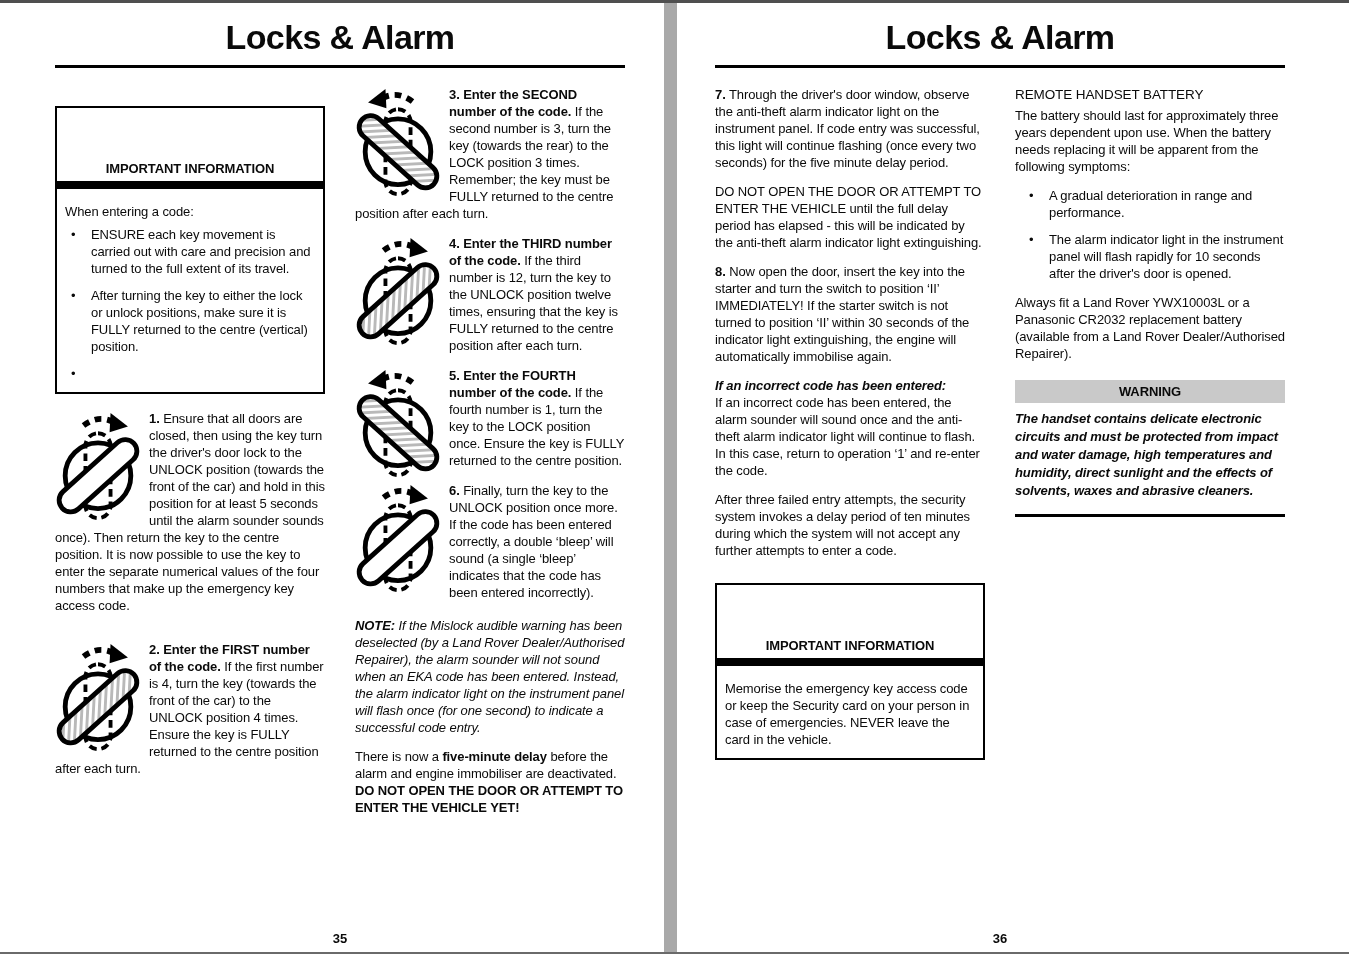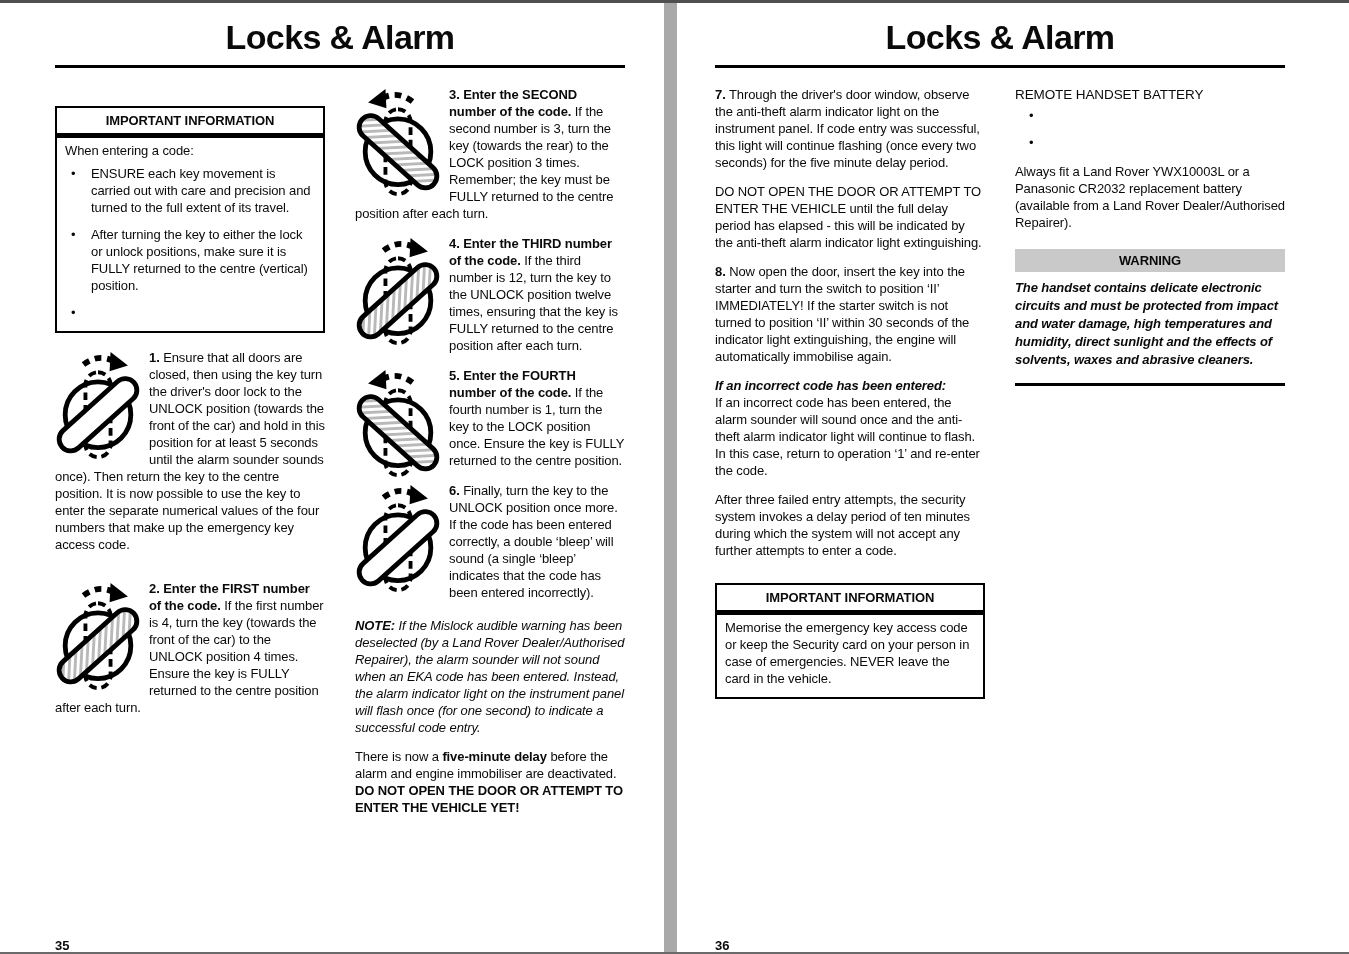--- a/index.html
+++ b/index.html
@@ -23,41 +23,41 @@
   .title-rule { height:3px; background:#000; margin-bottom:18px; }
 
   .cols { display:flex; gap:30px; }
   .col { width:270px; }
 
   p { margin:0 0 12px 0; }
   .b { font-weight:bold; }
 
   
   .info-box { border:2px solid #000; margin-top:20px; }
-  .info-box .hd { font-weight:bold; text-align:center; padding:4px 2px; border-bottom:5px solid #000000; }
-  .info-box .bd { padding:4px 8px 10px 8px; }
+  .info-box .hd { font-weight:bold; text-align:center; padding:4px 2px; border-bottom:8px solid #000000;margin-top:48px; }
+  .info-box .bd { padding:14px 8px 10px 8px; }
   .info-box .intro { margin:0 0 6px 0; }
 
   .bullet { display:flex; margin:0 0 10px 0; }
   .bullet:last-child { margin-bottom:0; }
   .bullet .dot { width:26px; flex:none; padding-left:6px; box-sizing:border-box; }
   .bullet .txt { flex:1; }
 
   
   .step { clear:both; margin-top:13px; overflow:visible; }
   .step p { margin:0; }
   .key-icon { float:left; width:86px; height:112px; margin:2px 8px 0 0; }
   .key-icon svg { display:block; }
 
   .note { margin-top:16px; font-style:italic; }
   .note .lead { font-weight:bold; }
 
   .delay-para { margin-top:2px; }
 
-  .pageno { position:absolute; bottom:0; font-weight:bold; font-size:13px; text-align:left; }
+  .pageno { position:absolute; bottom:7px; font-weight:bold; font-size:13px; text-align:center; }
   .page-left  .pageno { left:55px; width:570px; }
   .page-right .pageno { left:38px; width:570px; }
 
   
   .sec-heading { font-weight:normal; font-size:13.5px; margin:0 0 4px 0; }
   .it-heading { font-weight:bold; font-style:italic; margin:2px 0 0 0; }
 
   .batt-bullets { margin:2px 0 12px 0; }
   .batt-bullets .bullet { padding-left:8px; margin-bottom:10px; }
 
@@ -272,27 +272,30 @@
           <div class="bd">
             <span>Memorise the emergency key access code or keep the Security card on your person in case of emergencies. NEVER leave the card in the vehicle.</span>
           </div>
         </div>
 
       </div>
 
       <div class="col">
 
         <p class="sec-heading">REMOTE HANDSET BATTERY</p>
+        <p>The battery should last for approximately three years dependent upon use. When the battery needs replacing it will be apparent from the following symptoms:</p>
 
         <div class="batt-bullets">
           <div class="bullet">
             <span class="dot">•</span>
+            <span class="txt">A gradual deterioration in range and performance.</span>
           </div>
           <div class="bullet">
             <span class="dot">•</span>
+            <span class="txt">The alarm indicator light in the instrument panel will flash rapidly for 10 seconds after the driver's door is opened.</span>
           </div>
         </div>
 
         <p>Always fit a Land Rover YWX10003L or a Panasonic CR2032 replacement battery (available from a Land Rover Dealer/Authorised Repairer).</p>
 
         <div class="warning-box">
           <div class="hd">WARNING</div>
           <div class="bd">The handset contains delicate electronic circuits and must be protected from impact and water damage, high temperatures and humidity, direct sunlight and the effects of solvents, waxes and abrasive cleaners.</div>
           <div class="rule"></div>
         </div>

